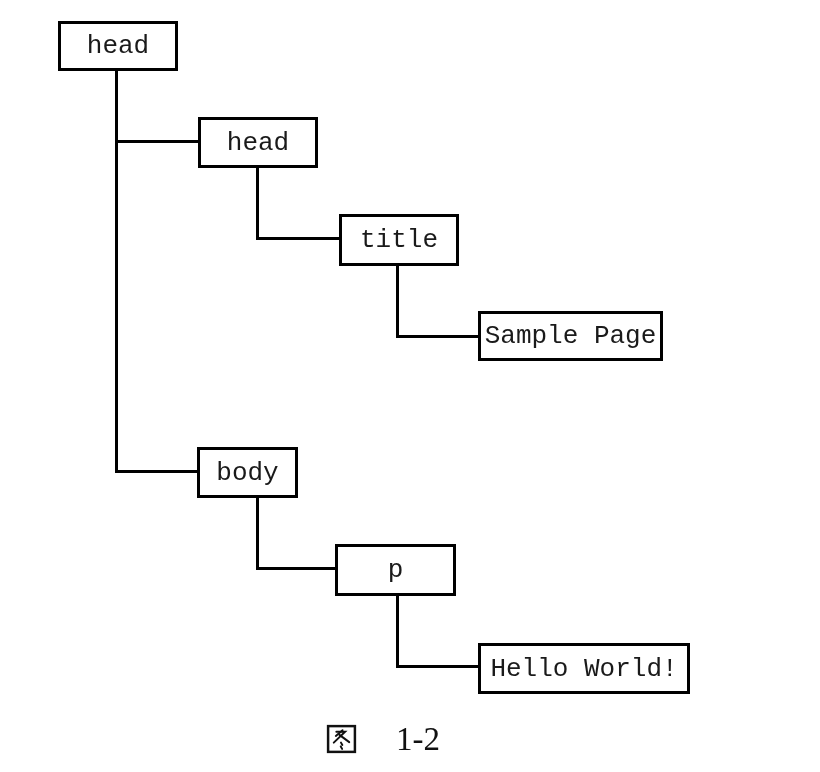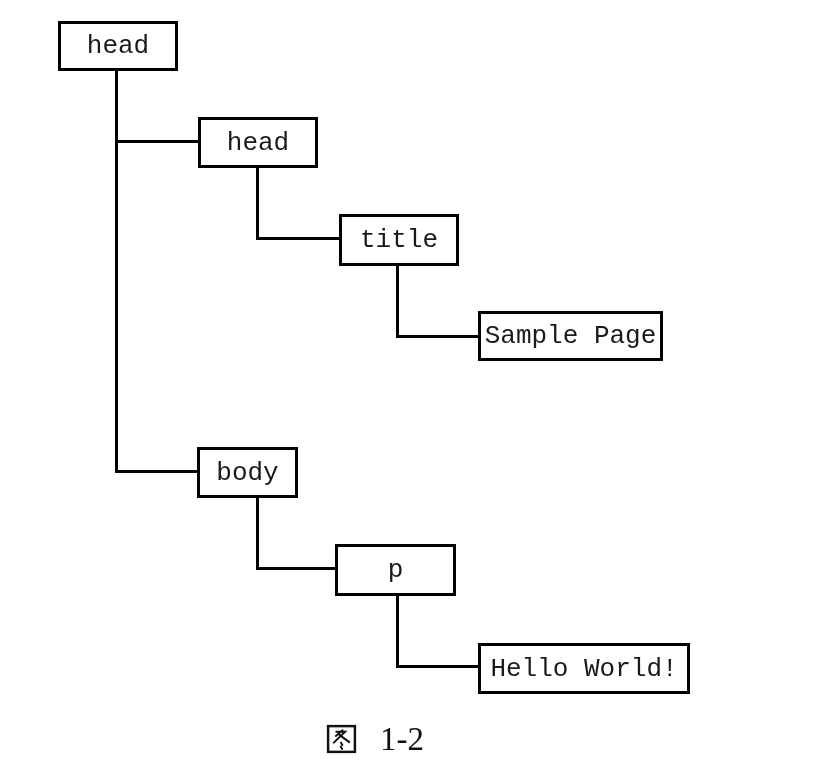--- a/index.html
+++ b/index.html
@@ -34,21 +34,21 @@
   }
   .line.v { width: 3px; }
   .line.h { height: 3px; }
   .caption {
     position: absolute;
     left: 325px;
     top: 718px;
     height: 42px;
     display: flex;
     align-items: center;
-    gap: 22px;
+    gap: 38px;
     color: var(--text, #111111);
   }
   .caption .num {
     font-family: "Liberation Serif", "DejaVu Serif", serif;
     font-size: 33px;
     line-height: 1;
     color: #111111;
   }
   .cjk {
     display: block;

